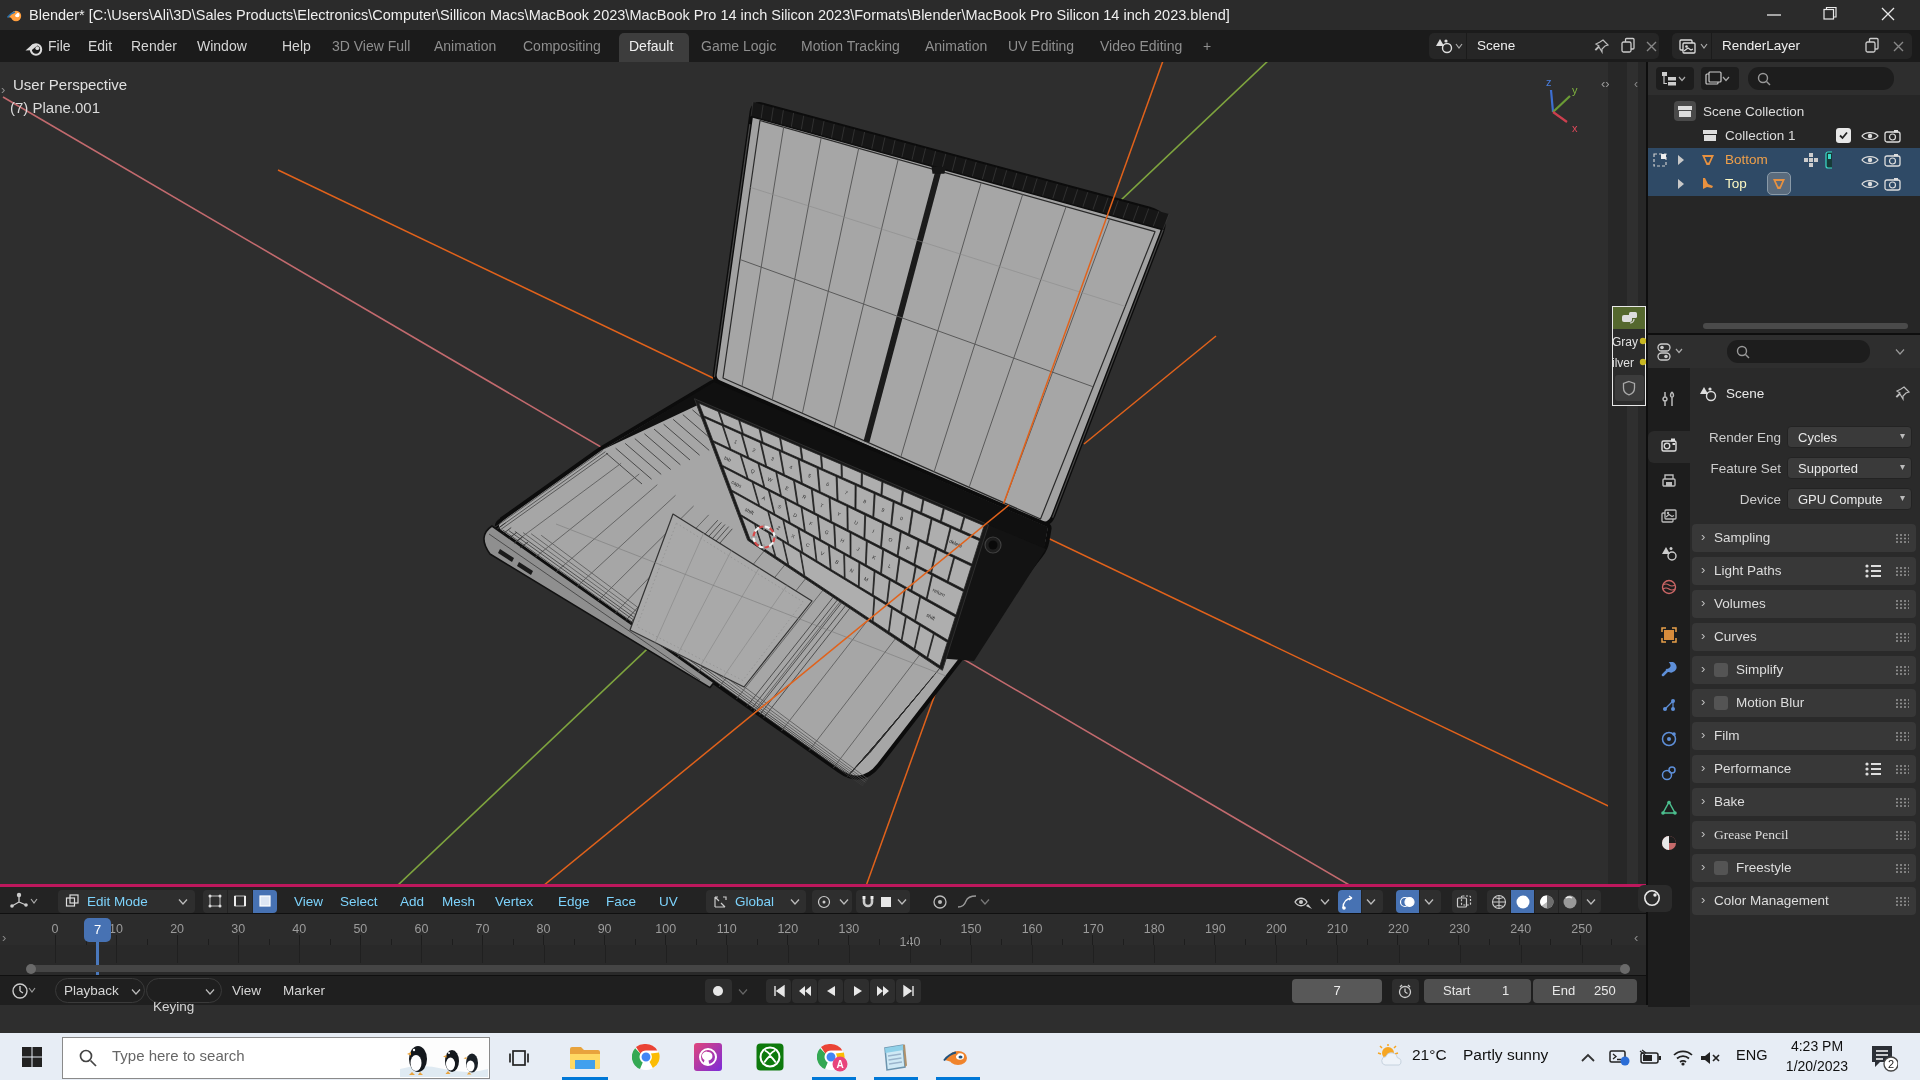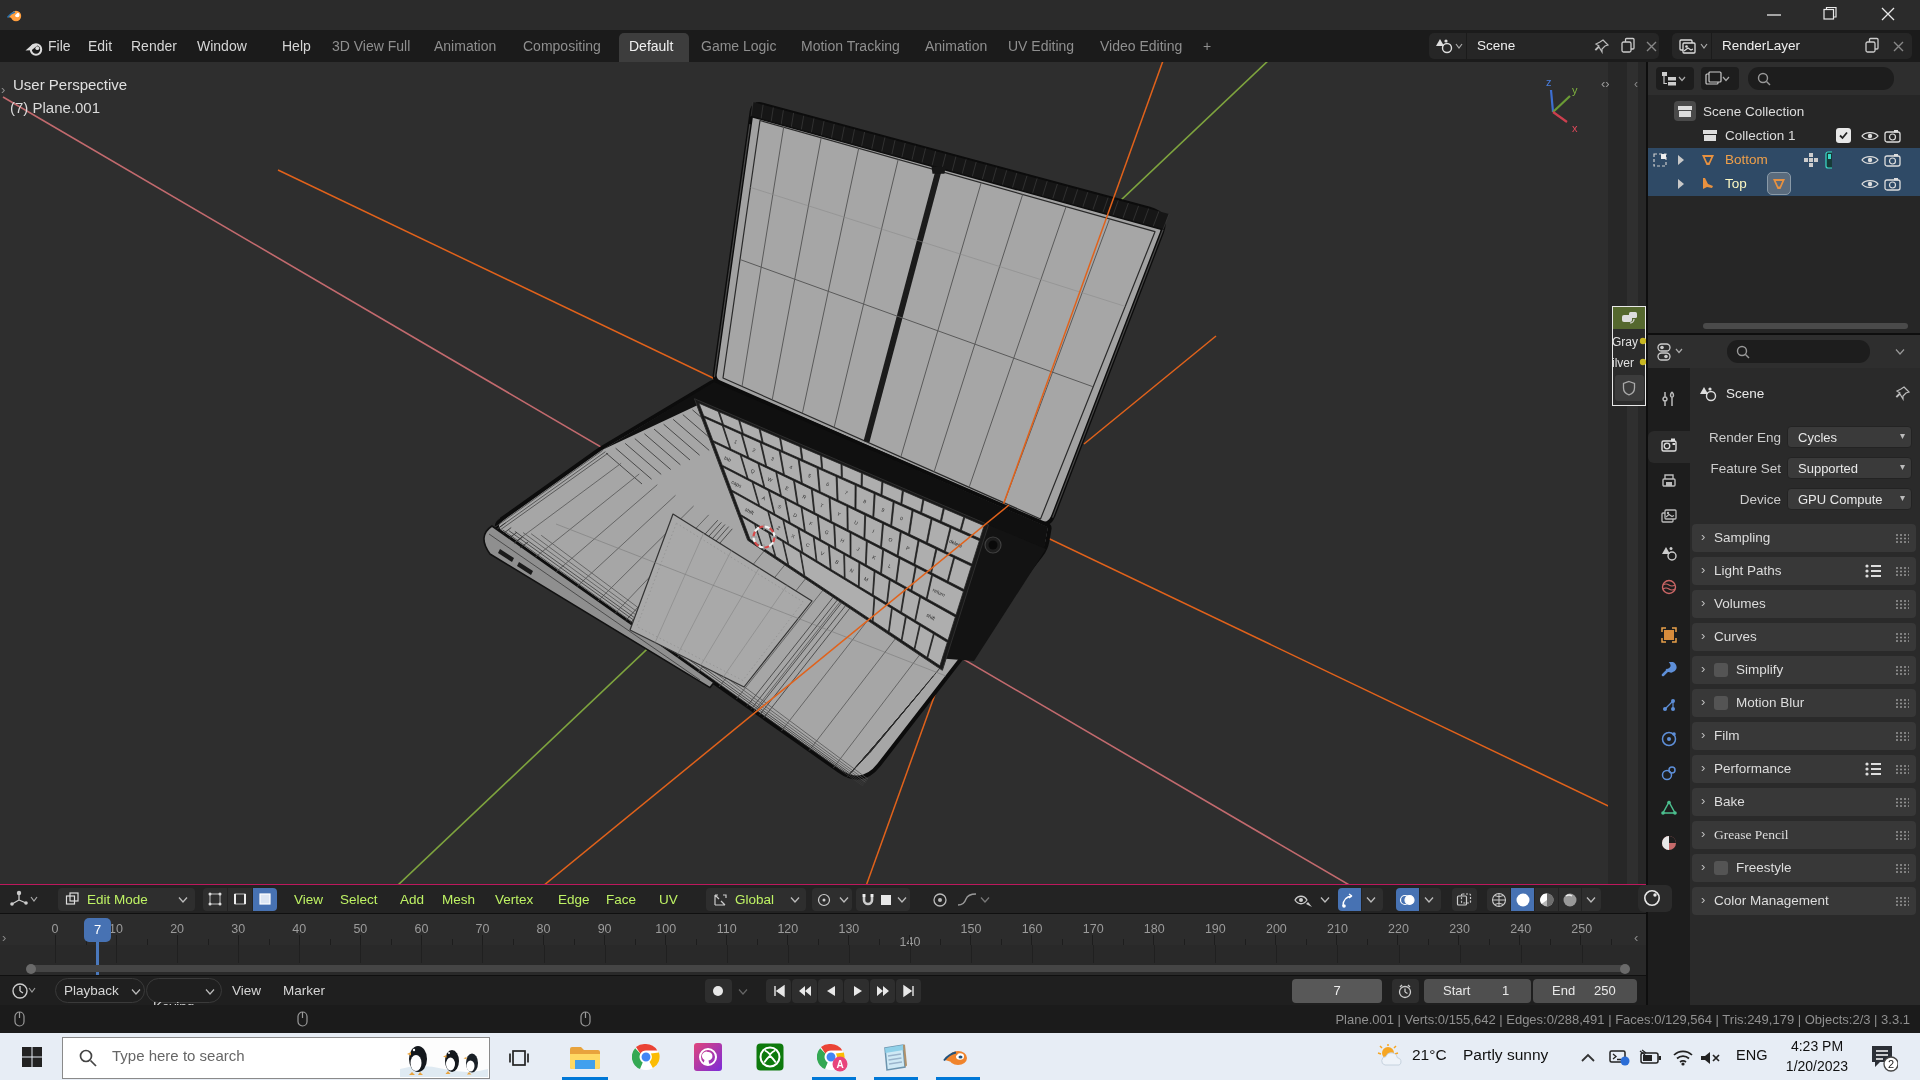--- a/index.html
+++ b/index.html
@@ -9,21 +9,21 @@
 #titlebar{left:0;top:0;width:1920px;height:30px;background:#2b2b2b;color:#efefef;font-size:14.5px;}
 #titlebar .ttl{position:absolute;left:29px;top:7px;white-space:nowrap;}
 
 #topbar{left:0;top:30px;width:1920px;height:32px;background:#1b1b1b;color:#cfcfcf;font-size:14px;}
 .menuitem{position:absolute;top:8px;color:#d6d6d6;}
 .wstab{position:absolute;top:8px;color:#8f8f8f;}
 .wstab.active{color:#f0f0f0;}
 #deftab{position:absolute;left:619px;top:3px;width:70px;height:29px;background:#3d3d3d;border-radius:5px 5px 0 0;}
 
 #viewport{left:0;top:62px;width:1646px;height:822px;background:#2e2e2e;overflow:hidden;}
-#vheader{left:0;top:884px;width:1646px;height:29px;background:#232323;border-top:1px solid #be185d;color:#bef264;font-size:13.5px;}
+#vheader{left:0;top:884px;width:1646px;height:29px;background:#232323;border-top:3px solid #be185d;color:#7dd3fc;font-size:13.5px;}
 #timeline{left:0;top:913px;width:1646px;height:62px;background:#292929;border-top:1px solid #101010;}
 #ruler{position:absolute;left:0;top:0;width:1646px;height:31px;background:#2c2c2c;color:#9b9b9b;font-size:12.5px;}
 #playbar{left:0;top:975px;width:1646px;height:30px;background:#1f1f1f;border-top:1px solid #101010;color:#d5d5d5;font-size:13.5px;}
 #rightpanel{left:1646px;top:62px;width:274px;height:943px;background:#262626;border-left:2px solid #0e0e0e;}
 
 #outliner{position:absolute;left:0;top:0;width:272px;height:270px;background:#262626;}
 #outl-head{position:absolute;left:0;top:0;width:272px;height:33px;background:#2e2e2e;}
 .orow{position:absolute;left:0;width:272px;height:24px;font-size:13.5px;color:#dcdcdc;}
 .orow.sel{background:#2f4a66;}
 .oname{position:absolute;top:4px;}
@@ -51,20 +51,21 @@
 .field{position:absolute;background:#545454;border-radius:4px;color:#eee;font-size:13px;text-align:center;}
 </style></head><body>
 <div id="root">
 <div id="titlebar" class="abs">
 <svg class="abs" style="left:6px;top:5px;" width="20" height="20" viewBox="0 0 20 20">
         <circle cx="10" cy="11" r="5.2" fill="#ff9f3f"></circle>
         <circle cx="11.3" cy="10" r="2.3" fill="#fff"></circle>
         <path d="M2 12 L8 6.5 L12 7.5 L6 13 Z" fill="#ff9f3f"></path>
         <path d="M1.5 12.5 Q5 8 9 7" stroke="#2a6fa8" stroke-width="1.6" fill="none"></path>
       </svg>
+<span class="ttl">Blender* [C:\Users\Ali\3D\Sales Products\Electronics\Computer\Sillicon Macs\MacBook 2023\MacBook Pro 14 inch Silicon 2023\Formats\Blender\MacBook Pro Silicon 14 inch 2023.blend]</span>
 <svg class="abs" style="left:1765px;top:6px;" width="18" height="18" viewBox="0 0 18 18">
         <line x1="2" y1="9" x2="16" y2="9" stroke="#e8e8e8" stroke-width="1.3"></line>
       </svg>
 <svg class="abs" style="left:1820px;top:4px;" width="18" height="18" viewBox="0 0 18 18">
         <rect x="4" y="5.5" width="9.5" height="9.5" fill="none" stroke="#e8e8e8" stroke-width="1.2"></rect>
         <path d="M6.5 5.5 v-2 h9.5 v9.5 h-2" fill="none" stroke="#e8e8e8" stroke-width="1.2"></path>
       </svg>
 <svg class="abs" style="left:1879px;top:5px;" width="18" height="18" viewBox="0 0 18 18">
         <path d="M3 3 L15 15 M15 3 L3 15" stroke="#e8e8e8" stroke-width="1.3"></path>
       </svg>
@@ -1198,35 +1199,20 @@
             <circle cx="14" cy="9.0" r="1" fill="#999"></circle>
           </svg>
         </div>
 </div>
 </div>
 <div class="abs" style="left:1638px;top:885px;width:34px;height:27px;background:#2b2b2b;border-radius:6px;z-index:50;"></div>
 <svg class="abs" style="left:1641px;top:887px;z-index:51;" width="22" height="22" viewBox="0 0 22 22">
       <circle cx="11" cy="11" r="7.2" fill="none" stroke="#e8e8e8" stroke-width="1.6"></circle>
       <circle cx="14" cy="8" r="1.7" fill="#e8e8e8"></circle>
     </svg>
-<div id="statusbar" class="abs">
-<svg class="abs" style="left:14px;top:6px;" width="11" height="16" viewBox="0 0 11 16">
-        <rect x="1" y="1" width="9" height="14" rx="4.5" fill="none" stroke="#9a9a9a" stroke-width="1.2"></rect>
-        <line x1="5.5" y1="1" x2="5.5" y2="7" stroke="#9a9a9a" stroke-width="1.2"></line>
-      </svg>
-<svg class="abs" style="left:297px;top:6px;" width="11" height="16" viewBox="0 0 11 16">
-        <rect x="1" y="1" width="9" height="14" rx="4.5" fill="none" stroke="#9a9a9a" stroke-width="1.2"></rect>
-        <line x1="5.5" y1="1" x2="5.5" y2="7" stroke="#9a9a9a" stroke-width="1.2"></line>
-      </svg>
-<svg class="abs" style="left:580px;top:6px;" width="11" height="16" viewBox="0 0 11 16">
-        <rect x="1" y="1" width="9" height="14" rx="4.5" fill="none" stroke="#9a9a9a" stroke-width="1.2"></rect>
-        <line x1="5.5" y1="1" x2="5.5" y2="7" stroke="#9a9a9a" stroke-width="1.2"></line>
-      </svg>
-<span class="abs" style="right:10px;top:7px;">Plane.001 | Verts:0/155,642 | Edges:0/288,491 | Faces:0/129,564 | Tris:249,179 | Objects:2/3 | 3.3.1</span>
-</div>
 <div id="taskbar" class="abs">
 <svg class="abs" style="left:21px;top:13px;" width="22" height="22" viewBox="0 0 22 22">
         <rect x="1" y="1" width="9.5" height="9.5" fill="#222"></rect>
         <rect x="11.5" y="1" width="9.5" height="9.5" fill="#222"></rect>
         <rect x="1" y="11.5" width="9.5" height="9.5" fill="#222"></rect>
         <rect x="11.5" y="11.5" width="9.5" height="9.5" fill="#222"></rect>
       </svg>
 <div class="abs" style="left:62px;top:4px;width:428px;height:42px;background:#fff;border:1.5px solid #8a8a8a;"></div>
 <svg class="abs" style="left:78px;top:15px;" width="20" height="20" viewBox="0 0 20 20">
         <circle cx="8" cy="8" r="5.5" fill="none" stroke="#444" stroke-width="1.7"></circle>

